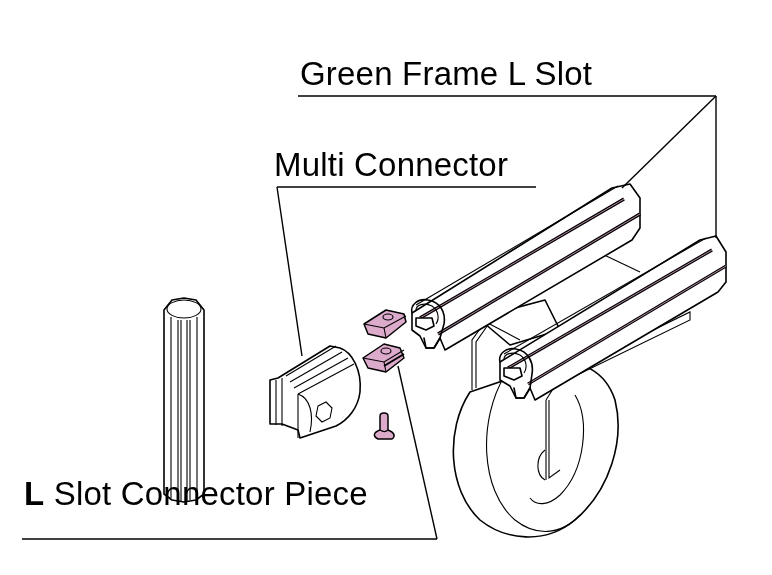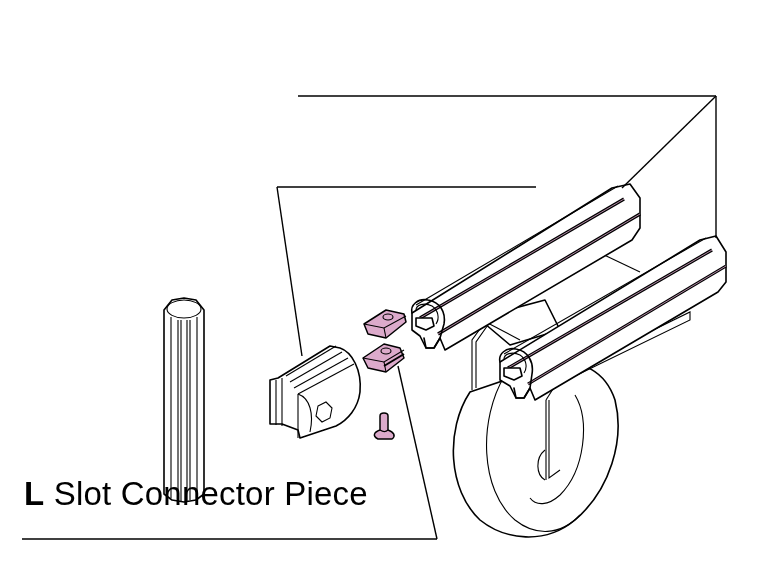--- a/index.html
+++ b/index.html
@@ -119,19 +119,25 @@
     <path class="lead" d="M716,96 L716,238"></path>
 
     <path class="lead" d="M277,187 L536,187"></path>
     <path class="lead" d="M277,187 L302,356"></path>
 
     <path class="lead" d="M22,539 L437,539"></path>
     <path class="lead" d="M437,539 L398,366"></path>
   </g>
 </svg>
 
+<div class="label" style="left:300px; top:57px;">
+  <span>Green Frame L Slot</span>
+</div>
 
+<div class="label" style="left:274px; top:148px;">
+  <span>Multi Connector</span>
+</div>
 
 <div class="label" style="left:24px; top:477px;">
   <span class="b">L</span><span style="white-space:pre;"> Slot Connector Piece</span>
 </div>
 
 </div>
 
 </body></html>

